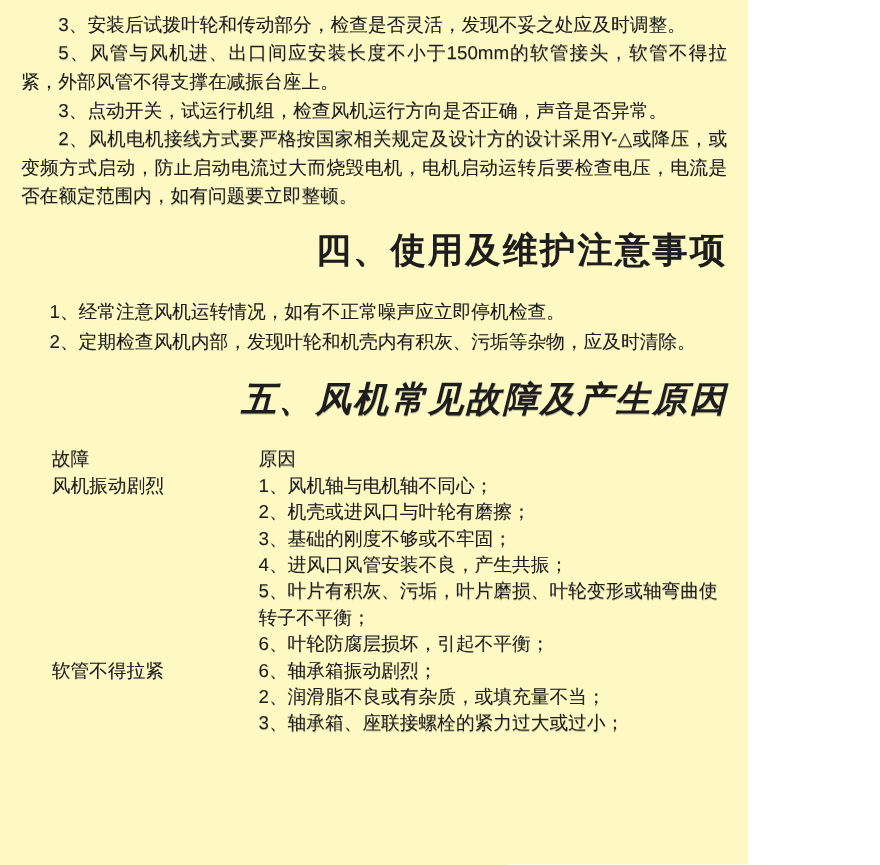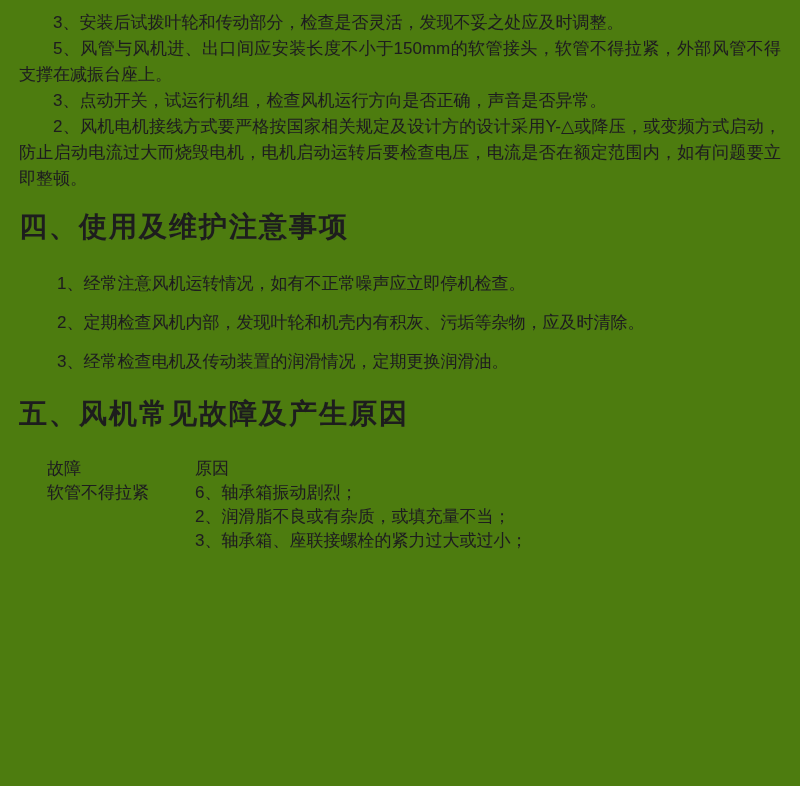--- a/index.html
+++ b/index.html
@@ -1,55 +1,56 @@
 <!DOCTYPE html>
 <html><head>
 <meta charset="utf-8">
 <style>
   html, body { margin: 0; padding: 0; background: #ffffff; }
   .doc {
     position: relative;
-    width: 800px;
+    width: 680px;
     height: 786px;
     box-sizing: border-box;
-    background: #4d7c0f;
+    background: #fef9c3;
     color: #1d1d1d;
     font-family: "Liberation Sans", "DejaVu Sans", sans-serif;
     padding: 10px 19px 0 19px;
     overflow: hidden;
     text-shadow: 0.3px 0.3px 0.4px rgba(70,70,70,0.35);
   }
   .install p {
     margin: 0;
     font-size: 17px;
     line-height: 26px;
     text-indent: 2em;
     text-align: justify;
   }
   h1.section-title {
-    font-size: 28px;
+    font-size: 32px;
     line-height: 34px;
     font-weight: bold;
-    text-align: left;
+    text-align: right;
     letter-spacing: 2px;
     margin: 0;
   }
   h1.usage-title  { margin: 18px 0 26px 0; }
-  h1.faults-title { margin: 22px 0 26px 0; }
+  h1.faults-title { margin: 22px 0 26px 0; font-style: italic; }
   .usage-list p {
-    margin: 12px;
+    margin: 0;
     padding-left: 26px;
     font-size: 17px;
     line-height: 27px;
   }
   .fault-table { font-size: 17px; line-height: 24px; }
   .frow {
     display: grid;
     grid-template-columns: 176px 1fr;
     align-items: start;
+    gap: 40px;
   }
   .fcell-fault { padding-left: 28px; }
   .fcell-causes p { margin: 0; }
 </style>
 </head>
 <body>
 
 <div class="doc">
 
   <section class="install">
@@ -57,32 +58,42 @@
     <p>5、风管与风机进、出口间应安装长度不小于150mm的软管接头，软管不得拉紧，外部风管不得支撑在减振台座上。</p>
     <p>3、点动开关，试运行机组，检查风机运行方向是否正确，声音是否异常。</p>
     <p>2、风机电机接线方式要严格按国家相关规定及设计方的设计采用Y-△或降压，或变频方式启动，防止启动电流过大而烧毁电机，电机启动运转后要检查电压，电流是否在额定范围内，如有问题要立即整顿。</p>
   </section>
 
   <h1 class="section-title usage-title">四、使用及维护注意事项</h1>
 
   <section class="usage-list">
     <p>1、经常注意风机运转情况，如有不正常噪声应立即停机检查。</p>
     <p>2、定期检查风机内部，发现叶轮和机壳内有积灰、污垢等杂物，应及时清除。</p>
-    <p>3、经常检查电机及传动装置的润滑情况，定期更换润滑油。</p>
   </section>
 
   <h1 class="section-title faults-title">五、风机常见故障及产生原因</h1>
 
   <section class="fault-table">
 
     <div class="frow">
       <div class="fcell-fault">故障</div>
       <div class="fcell-causes">原因</div>
     </div>
 
+    <div class="frow">
+      <div class="fcell-fault">风机振动剧烈</div>
+      <div class="fcell-causes">
+        <p>1、风机轴与电机轴不同心；</p>
+        <p>2、机壳或进风口与叶轮有磨擦；</p>
+        <p>3、基础的刚度不够或不牢固；</p>
+        <p>4、进风口风管安装不良，产生共振；</p>
+        <p>5、叶片有积灰、污垢，叶片磨损、叶轮变形或轴弯曲使转子不平衡；</p>
+        <p>6、叶轮防腐层损坏，引起不平衡；</p>
+      </div>
+    </div>
 
     <div class="frow">
       <div class="fcell-fault">软管不得拉紧</div>
       <div class="fcell-causes">
         <p>6、轴承箱振动剧烈；</p>
         <p>2、润滑脂不良或有杂质，或填充量不当；</p>
         <p>3、轴承箱、座联接螺栓的紧力过大或过小；</p>
 
       </div>
     </div>

